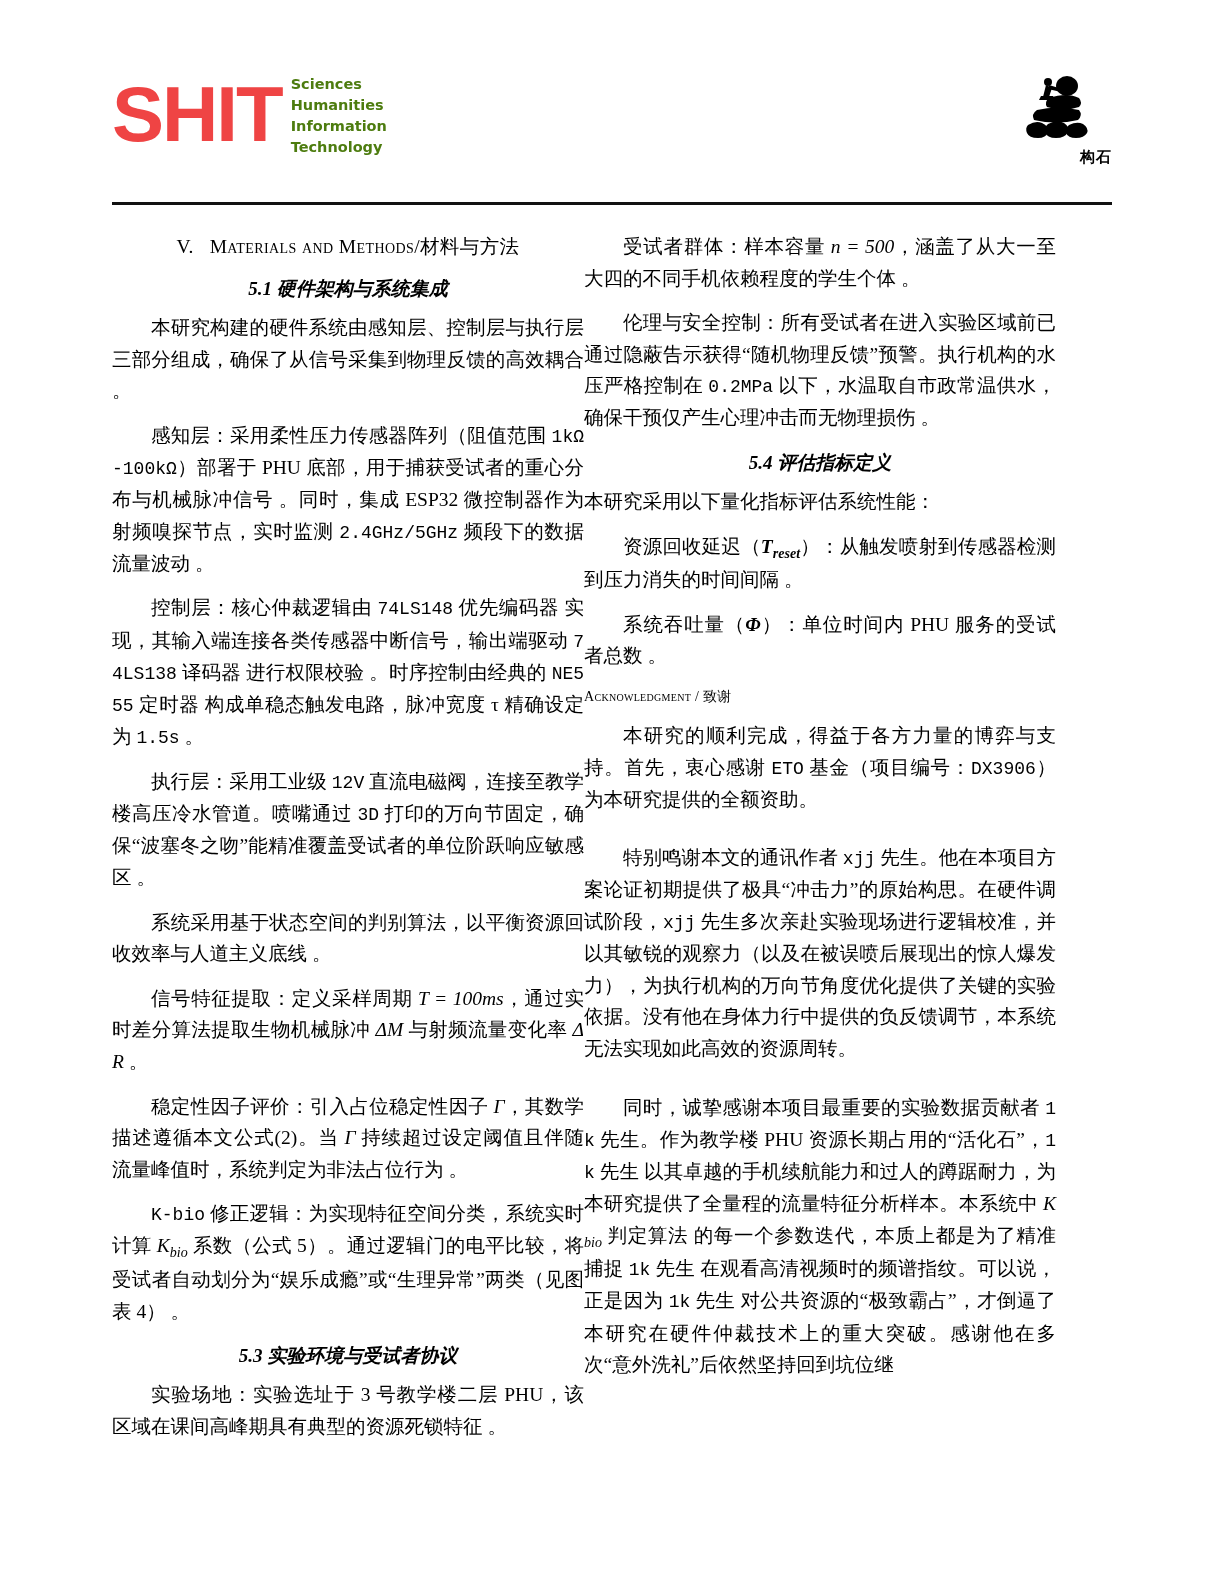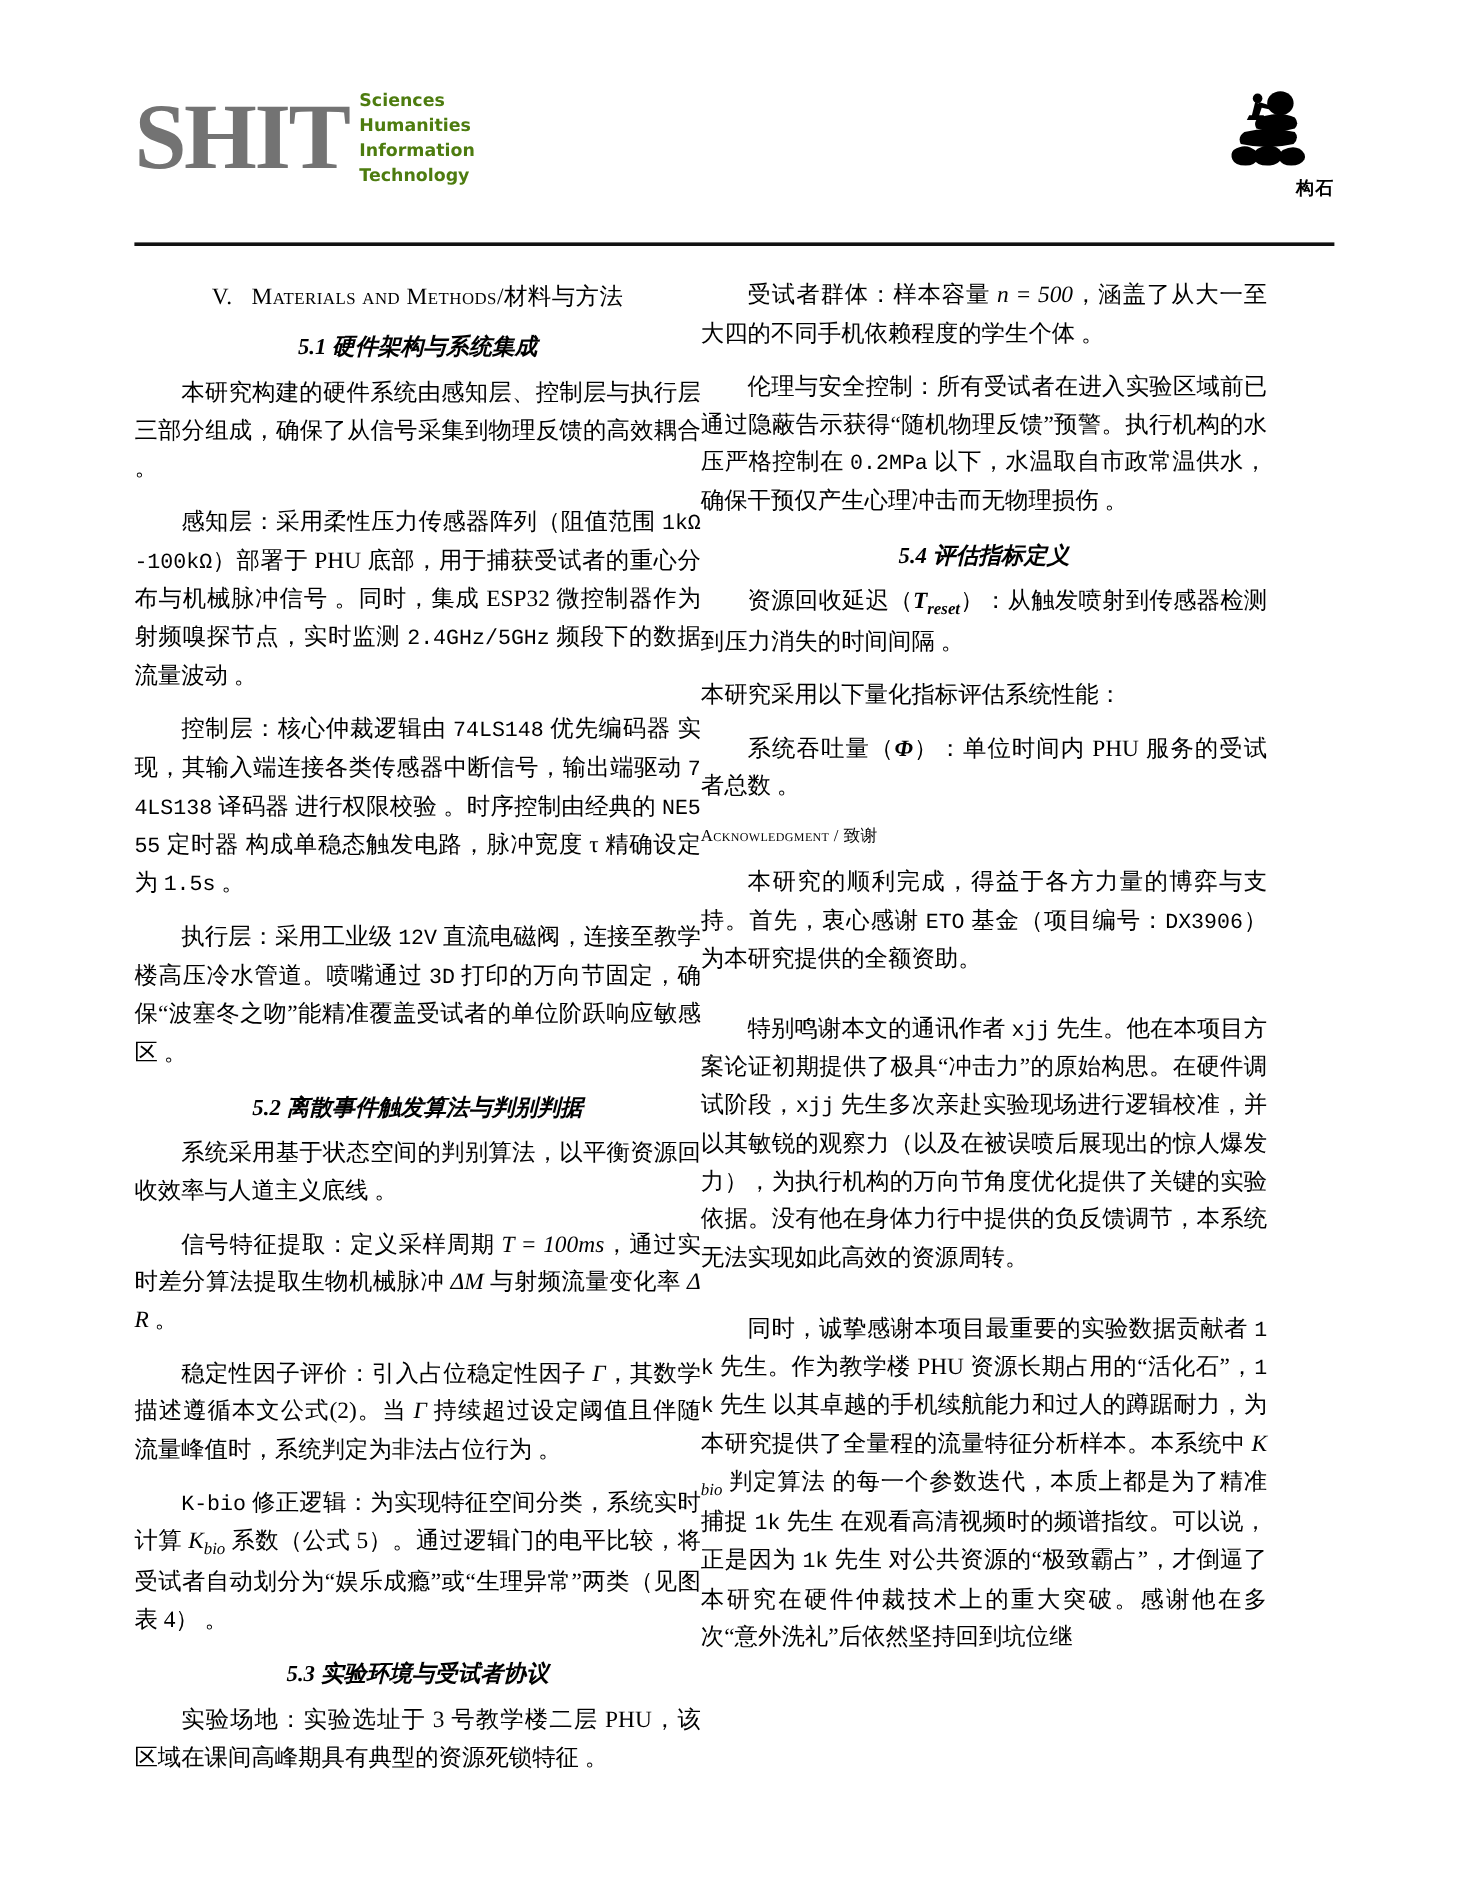--- a/index.html
+++ b/index.html
@@ -30,26 +30,26 @@
     margin: 62px 112px 0 112px;
   }
   .logo-left {
     position: absolute;
     left: 0;
     top: 8px;
     display: flex;
     align-items: center;
   }
   .logo-word {
-    font-family: Liberation Serif, serif;
+    font-family: Liberation Sans, sans-serif;
     font-weight: bold;
     font-size: 78px;
     letter-spacing: -2px;
     line-height: 0.85;
-    color: #737373;
+    color: #ef4444;
   }
   .logo-expand {
     margin-left: 9px;
     padding-top: 4px;
     font-family: "DejaVu Sans", sans-serif;
     font-weight: bold;
     font-size: 14.5px;
     line-height: 1.46;
     color: #4d7c0f;
   }
@@ -188,21 +188,20 @@
       </p>
 
       <p class="body">
         <span class="b">控制层：</span><span>核心仲裁逻辑由 </span><span class="mono b">74LS148</span> <span class="b">优先编码器</span><span> 实现，其输入端连接各类传感器中断信号，输出端驱动 </span><span class="mono b">74LS138</span> <span class="b">译码器</span><span> 进行权限校验 。时序控制由经典的 </span><span class="mono b">NE555</span> <span class="b">定时器</span><span> 构成单稳态触发电路，脉冲宽度 τ 精确设定为 </span><span class="mono">1.5s</span><span> 。</span>
       </p>
 
       <p class="body">
         <span class="b">执行层：</span><span>采用工业级 </span><span class="mono">12V</span><span> 直流电磁阀，连接至教学楼高压冷水管道。喷嘴通过 </span><span class="mono">3D</span><span> 打印的万向节固定，确保“波塞冬之吻”能精准覆盖受试者的单位阶跃响应敏感区 。</span>
       </p>
 
-      <div class="subsec">5.2 离散事件触发算法与判别判据</div>
 
       <p class="body">系统采用基于状态空间的判别算法，以平衡资源回收效率与人道主义底线 。</p>
 
       <p class="body">
         <span class="b">信号特征提取：</span><span>定义采样周期 </span><span class="mi">T = 100ms</span><span>，通过实时差分算法提取生物机械脉冲 </span><span class="mi">ΔM</span><span> 与射频流量变化率 </span><span class="mi">ΔR</span><span> 。</span>
       </p>
 
       <p class="body">
         <span class="b">稳定性因子评价：</span><span>引入占位稳定性因子 </span><span class="mi">Γ</span><span>，其数学描述遵循本文公式(2)。当 </span><span class="mi">Γ</span><span> 持续超过设定阈值且伴随流量峰值时，系统判定为非法占位行为 。</span>
       </p>
@@ -224,25 +223,25 @@
       <p class="body">
         <span class="b">受试者群体：</span><span>样本容量 </span><span class="mi">n = 500</span><span>，涵盖了从大一至大四的不同手机依赖程度的学生个体 。</span>
       </p>
 
       <p class="body">
         <span class="b">伦理与安全控制：</span><span>所有受试者在进入实验区域前已通过隐蔽告示获得“随机物理反馈”预警。执行机构的水压严格控制在 </span><span class="mono">0.2MPa</span><span> 以下，水温取自市政常温供水，确保干预仅产生心理冲击而无物理损伤 。</span>
       </p>
 
       <div class="subsec">5.4 评估指标定义</div>
 
+      <p class="body noindent">本研究采用以下量化指标评估系统性能：</p>
+
       <p class="body">
         <span class="b">资源回收延迟（</span><span class="mib">T<sub>reset</sub></span><span class="b">）：</span><span>从触发喷射到传感器检测到压力消失的时间间隔 。</span>
       </p>
-
-      <p class="body noindent">本研究采用以下量化指标评估系统性能：</p>
 
       <p class="body">
         <span class="b">系统吞吐量（</span><span class="mib">Φ</span><span class="b">）：</span><span>单位时间内 PHU 服务的受试者总数 。</span>
       </p>
 
 
       <div class="ack-head">
         <span>Acknowledgment</span>
         <span>/ 致谢</span>
       </div>

